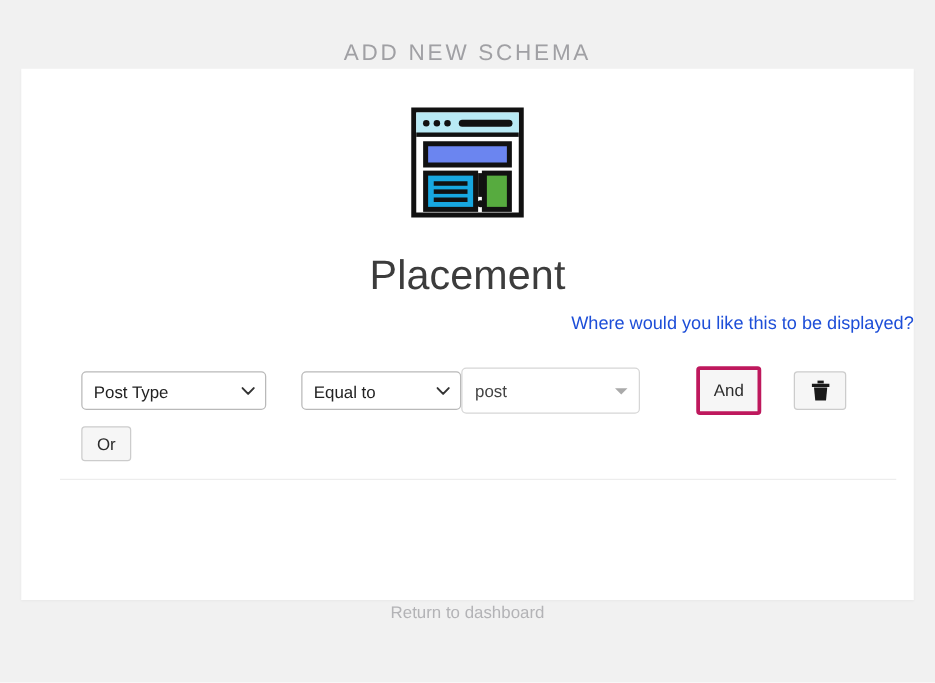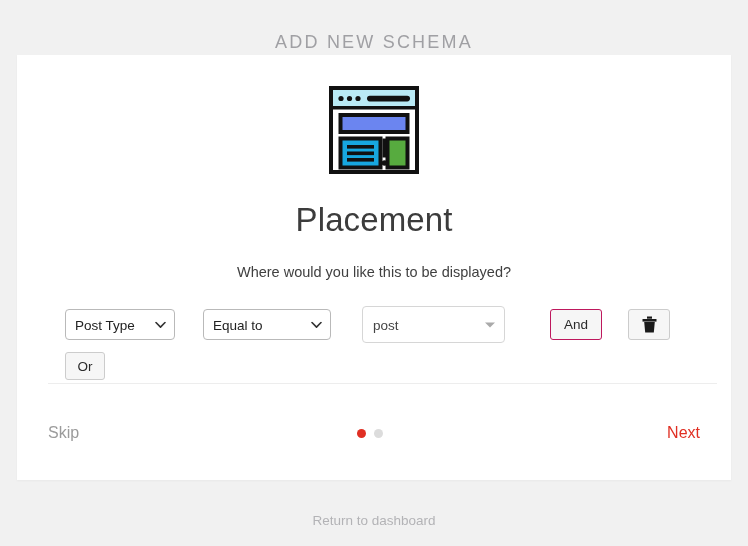--- a/index.html
+++ b/index.html
@@ -50,24 +50,24 @@
   .step-heading {
     text-align: center;
     font-size: 33px;
     color: #3c3c3c;
     font-weight: 400;
     margin-top: 27px;
     letter-spacing: 0.1px;
   }
 
   .step-sub {
-    text-align: center;
+    text-align: right;
     font-size: 14.5px;
-    color: #404040;
-    margin-top: 25px;
+    color: #1d4ed8;
+    margin-top: 12px;
     font-weight: 400;
   }
 
   .rules-area {
     margin-top: 26px;
     padding-left: 48px;
     padding-right: 48px;
   }
 
   .rule-row {
@@ -84,21 +84,21 @@
     font-size: 13.5px;
     color: #222;
     background: #ffffff;
     border: 1px solid #b9b9b9;
     border-radius: 4px;
     height: 31px;
     padding: 2px 26px 2px 9px;
     line-height: 27px;
     outline: none;
   }
-  .select-postype { width: 110px; }
+  .select-postype { width: 148px; }
   .select-operator { width: 128px; margin-left: 28px; }
 
   .select-wrap {
     position: relative;
     display: inline-block;
   }
   .select-wrap .chev {
     position: absolute;
     right: 9px;
     top: 50%;
@@ -109,21 +109,20 @@
   }
 
   .select2-box {
     position: relative;
     display: inline-block;
     width: 143px;
     height: 37px;
     border: 1px solid #d6d6d6;
     border-radius: 4px;
     background: #fff;
-    margin-left: 31px;
   }
   .select2-box .s2-label {
     position: absolute;
     left: 10px;
     top: 50%;
     transform: translateY(-50%);
     font-size: 13.5px;
     color: #444;
   }
   .select2-box .s2-arrow {
@@ -134,23 +133,23 @@
     width: 0;
     height: 0;
     border-left: 5px solid transparent;
     border-right: 5px solid transparent;
     border-top: 5px solid #aaaaaa;
   }
 
   .and-btn {
     margin-left: 45px;
     min-width: 52px;
-    height: 31px;
+    height: 39px;
     background: #f6f6f6;
-    border: 1px solid #be185d;
+    border: 3px solid #be185d;
     border-radius: 3px;
     font-family: "Liberation Sans", sans-serif;
     font-size: 13.5px;
     color: #2b2b2b;
     cursor: pointer;
     padding: 0 11px;
   }
 
   .trash-btn {
     margin-left: 26px;
@@ -230,21 +229,21 @@
     font-size: 16px;
     color: #e02f23;
     text-decoration: none;
     cursor: pointer;
   }
 
   .return-dashboard {
     position: absolute;
     left: 0;
     right: 0;
-    top: 513px;
+    top: 482px;
     text-align: center;
     font-size: 13.5px;
     color: #b3b3b6;
     text-decoration: none;
     cursor: pointer;
   }
 </style>
 </head>
 <body>
 
@@ -313,24 +312,16 @@
       </button>
     </div>
 
     <div class="or-row">
       <button class="or-btn">Or</button>
     </div>
   </div>
 
   <div class="divider"></div>
 
-  <div class="card-footer">
-    <a class="skip-link">Skip</a>
-    <div class="dots">
-      <span class="dot active"></span>
-      <span class="dot"></span>
-    </div>
-    <a class="next-link">Next</a>
-  </div>
 
 </div>
 
 <a class="return-dashboard">Return to dashboard</a>
 
 </body></html>

